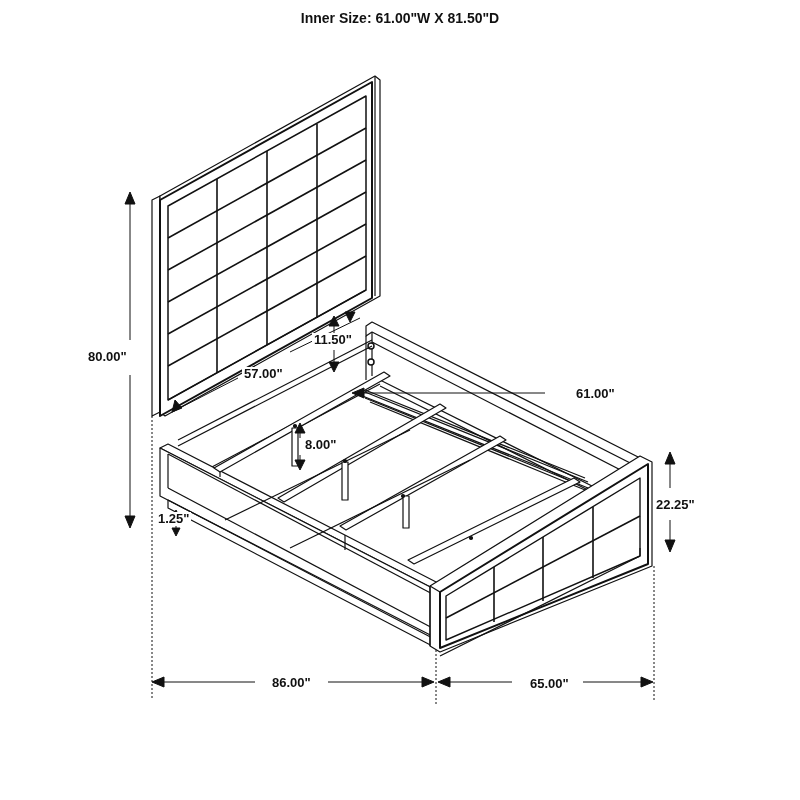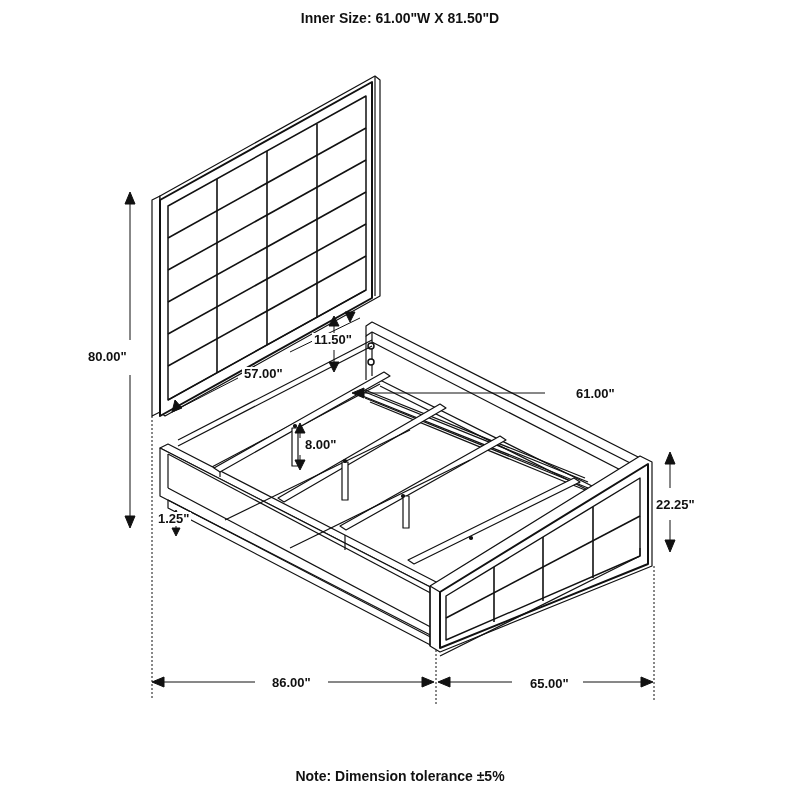--- a/index.html
+++ b/index.html
@@ -173,14 +173,13 @@
   <div class="dim" style="left:86px;top:350px;">80.00"</div>
   <div class="dim" style="left:312px;top:333px;">11.50"</div>
   <div class="dim" style="left:242px;top:367px;">57.00"</div>
   <div class="dim" style="left:574px;top:387px;">61.00"</div>
   <div class="dim" style="left:303px;top:438px;">8.00"</div>
   <div class="dim" style="left:654px;top:498px;">22.25"</div>
   <div class="dim" style="left:156px;top:512px;">1.25"</div>
   <div class="dim" style="left:270px;top:676px;">86.00"</div>
   <div class="dim" style="left:528px;top:677px;">65.00"</div>
 
-  <div class="note">Note: Dimension tolerance ±5%</div>
 </div>
 
 </body></html>

